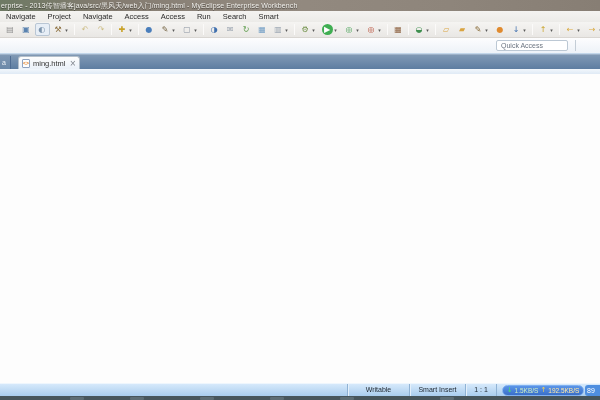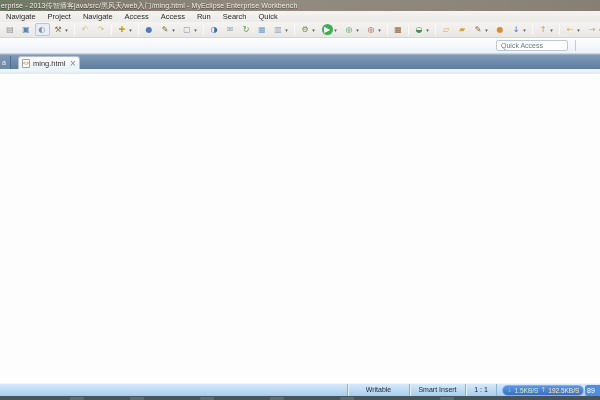--- a/index.html
+++ b/index.html
@@ -153,21 +153,21 @@
 </div>
 
 <div class="menubar">
     <span class="menu-item">Navigate</span>
     <span class="menu-item">Project</span>
     <span class="menu-item">Navigate</span>
     <span class="menu-item">Access</span>
     <span class="menu-item">Access</span>
     <span class="menu-item">Run</span>
     <span class="menu-item">Search</span>
-    <span class="menu-item">Quick</span>
+    <span class="menu-item">Smart</span>
   </div>
 
 <div class="toolbar">
     <div class="tb-btn">
       <span class="tb-ico" style="color: rgb(138, 138, 138);">▤</span>
     </div>
     <div class="tb-btn">
       <span class="tb-ico" style="color: rgb(91, 131, 176);">▣</span>
     </div>
     <div class="tb-btn boxed">

